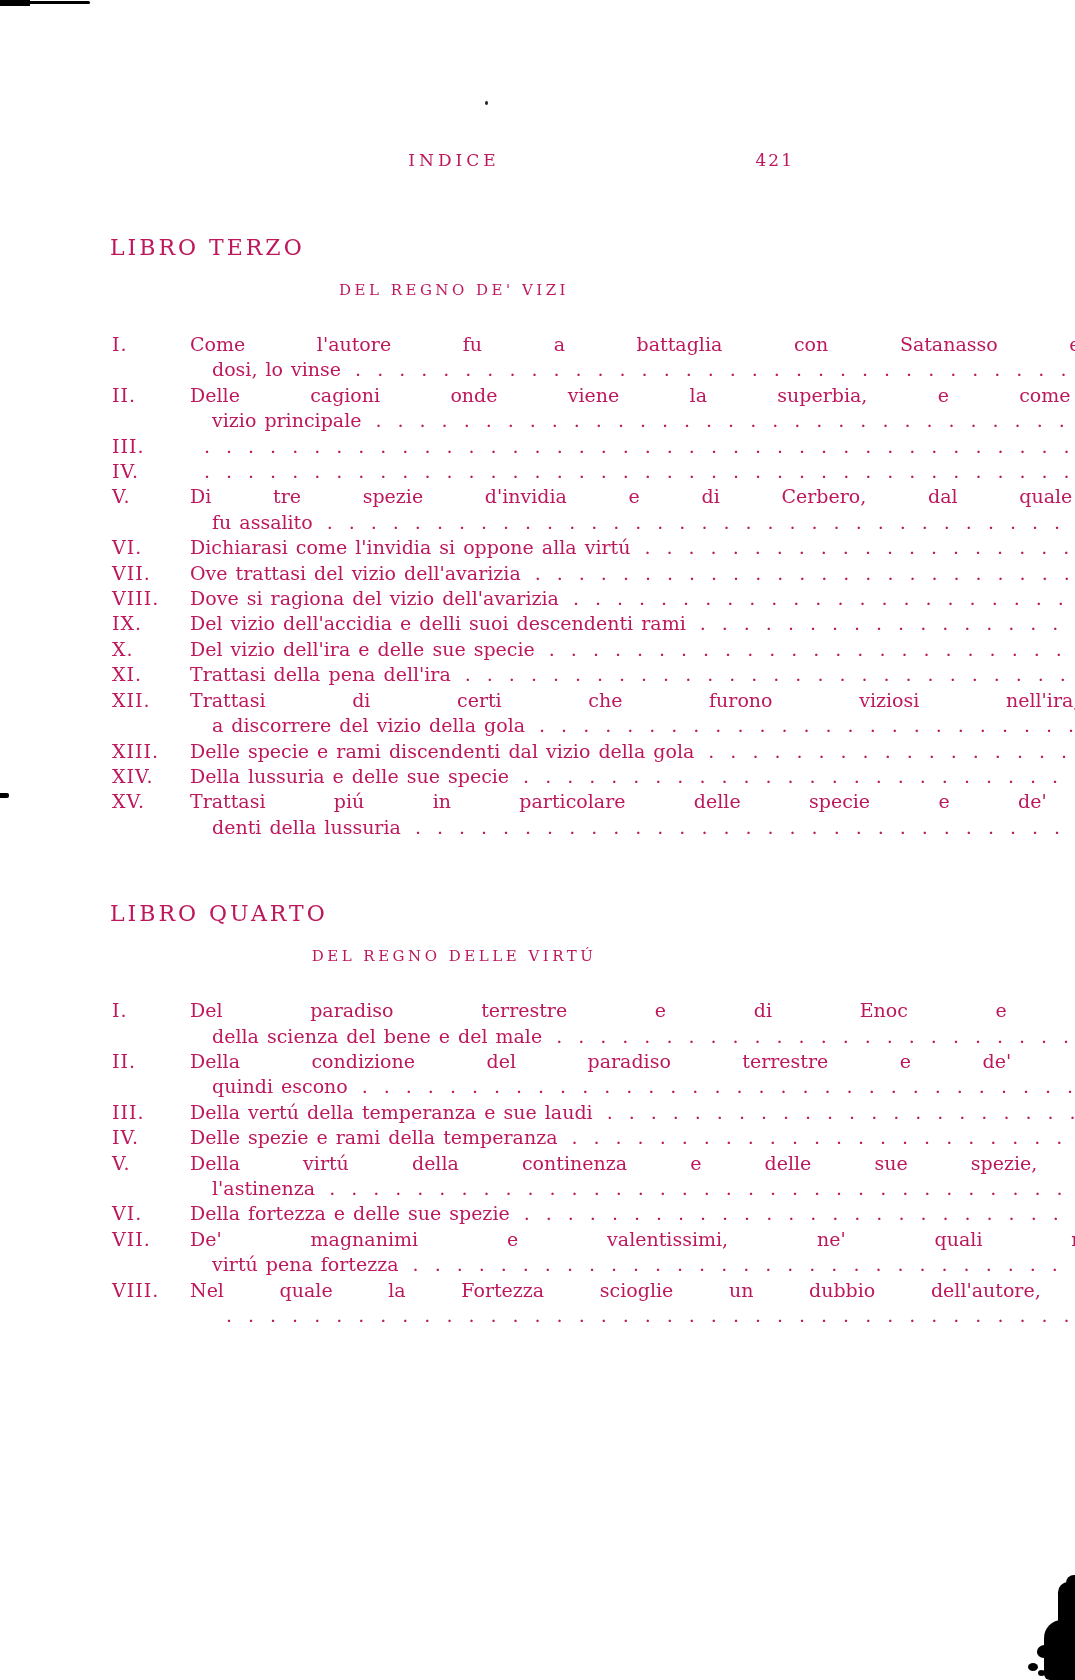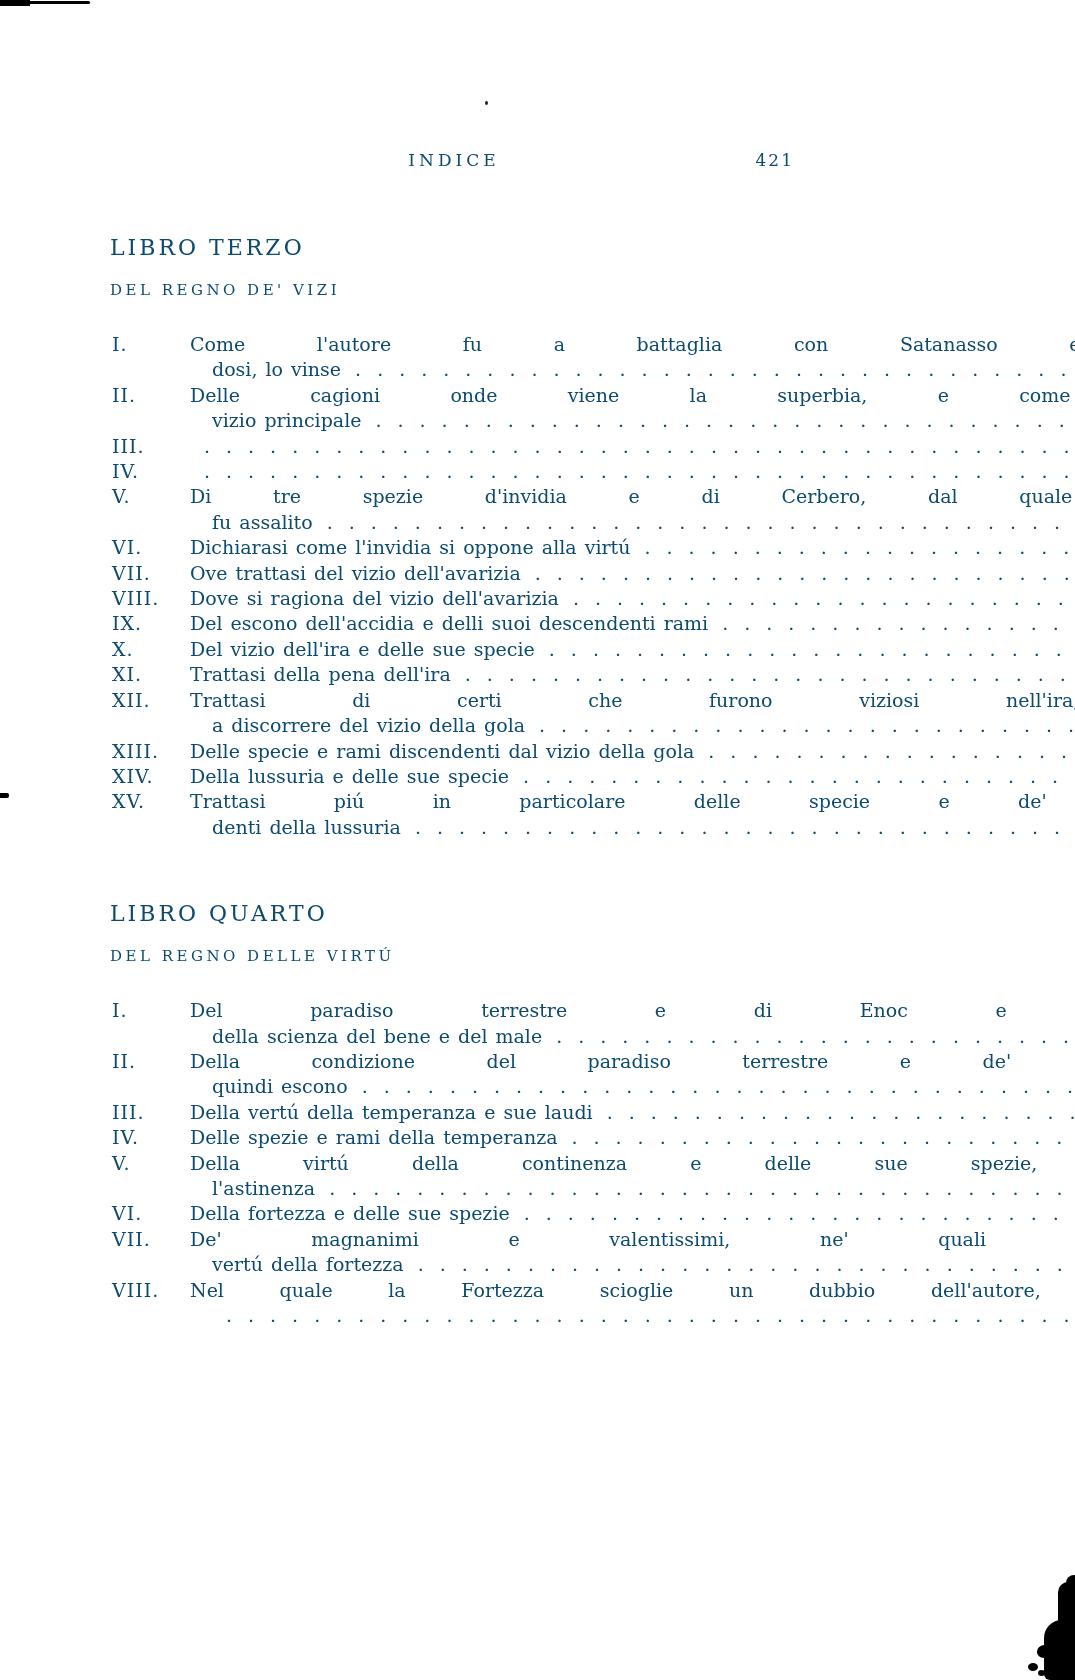--- a/index.html
+++ b/index.html
@@ -1,25 +1,25 @@
 <!DOCTYPE html>
 <html><head>
 <meta charset="utf-8">
 <style>
   html,body{margin:0;padding:0;}
   body{width:1075px;height:1680px;background:#ffffff;}
   .page{position:absolute;inset:0;width:1075px;height:1680px;background:#ffffff;
-        font-family:"DejaVu Serif", serif;color:#0c4a6e;overflow:hidden;}
+        font-family:"DejaVu Serif", serif;color:#be185d;overflow:hidden;}
   .content{position:absolute;left:110px;top:150px;width:688px;}
   .page-head{position:relative;height:24px;}
   .head-title{position:absolute;left:50%;transform:translateX(-50%);font-size:17px;letter-spacing:4px;}
   .page-num{position:absolute;right:4px;top:0;font-size:17px;letter-spacing:2px;}
   .section-title{text-align:left;font-size:22px;letter-spacing:3px;font-weight:normal;margin:61px 0 0 0;}
   .index-section:nth-of-type(2) .section-title{margin-top:61px;}
-  .section-subtitle{text-align:left;font-size:15px;letter-spacing:3.5px;font-weight:normal;margin:21px 0 0 0;}
+  .section-subtitle{text-align:center;font-size:15px;letter-spacing:3.5px;font-weight:normal;margin:21px 0 0 0;}
   .entries{margin-top:33px;}
   .entry{display:grid;grid-template-columns:80px 1fr 50px 50px;font-size:19px;line-height:25.4px;}
   .num{letter-spacing:1px;padding-left:2px;align-self:start;}
   .line{word-spacing:2px;}
   .line.fill{text-align:justify;text-align-last:justify;}
   .line.cont{margin-left:22px;}
   .line.last{display:flex;text-align:left;text-align-last:left;}
   .line .t{white-space:pre;}
   .leader{flex:1 1 auto;overflow:hidden;white-space:nowrap;letter-spacing:16px;margin-left:14px;}
   .scan-mark{position:absolute;background:#000;}
@@ -131,21 +131,21 @@
                 <div class="line last">
                   <span class="t">Dove si ragiona del vizio dell'avarizia</span>
                   <span class="leader">........................................</span>
                 </div>
               </div>
             </div>
             <div class="entry">
               <span class="num">IX.</span>
               <div class="body">
                 <div class="line last">
-                  <span class="t">Del escono dell'accidia e delli suoi descendenti rami</span>
+                  <span class="t">Del vizio dell'accidia e delli suoi descendenti rami</span>
                   <span class="leader">........................................</span>
                 </div>
               </div>
             </div>
             <div class="entry">
               <span class="num">X.</span>
               <div class="body">
                 <div class="line last">
                   <span class="t">Del vizio dell'ira e delle sue specie</span>
                   <span class="leader">........................................</span>
@@ -260,21 +260,21 @@
                   <span class="t">Della fortezza e delle sue spezie</span>
                   <span class="leader">........................................</span>
                 </div>
               </div>
             </div>
             <div class="entry">
               <span class="num">VII.</span>
               <div class="body">
                 <div class="line fill">De' magnanimi e valentissimi, ne' quali risplendette la</div>
                 <div class="line last cont">
-                  <span class="t">vertú della fortezza</span>
+                  <span class="t">virtú pena fortezza</span>
                   <span class="leader">........................................</span>
                 </div>
               </div>
             </div>
             <div class="entry">
               <span class="num">VIII.</span>
               <div class="body">
                 <div class="line fill">Nel quale la Fortezza scioglie un dubbio dell'autore, e</div>
                 <div class="line last cont">
                   <span class="leader">........................................</span>

